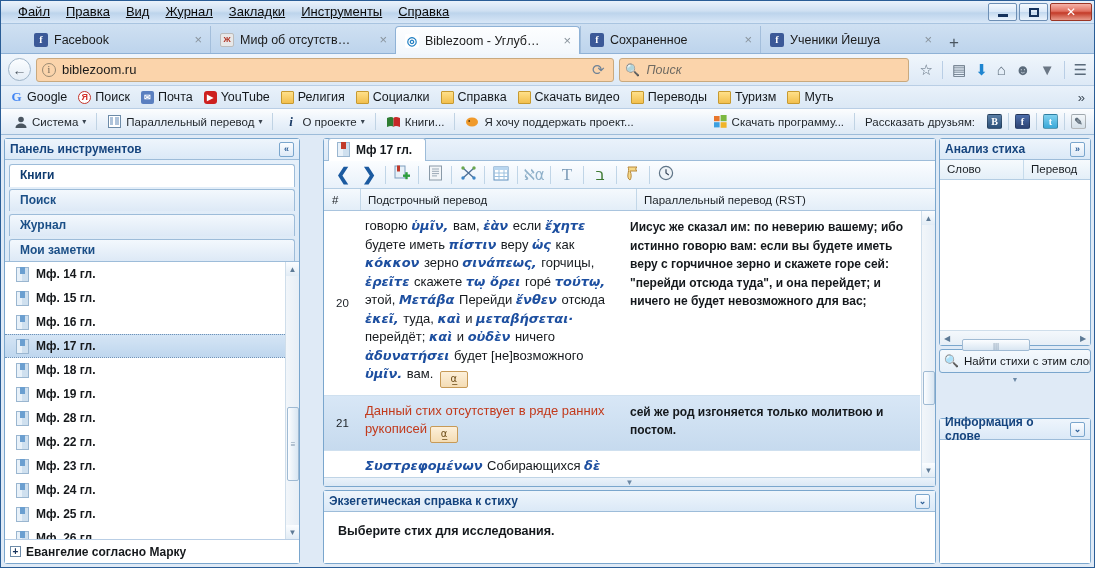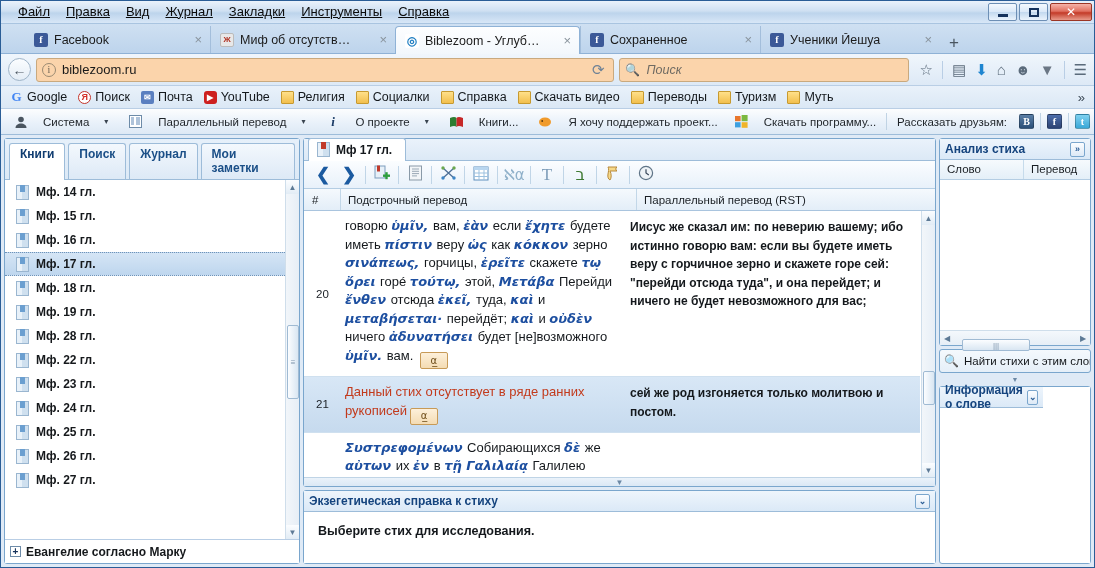--- a/index.html
+++ b/index.html
@@ -129,21 +129,21 @@
   .bm-more { margin-left:auto; color:#3d4a57; font-size:13px; padding-right:4px; }
 
   
   .app { flex:1; display:flex; flex-direction:column; background:#fff; min-height:0; }
 
   .apptoolbar {
     height:26px; display:flex; align-items:center; gap:0;
     background:linear-gradient(to bottom,#fcfdfe 0%, #e9f1fa 55%, #dde9f5 100%);
     border-bottom:1px solid #9dbcd9; padding:0 4px; font-size:11.5px; color:#1e2328;
   }
-  .tb-item { display:flex; align-items:center; gap:15px; padding:2px 8px; white-space:nowrap; }
+  .tb-item { display:flex; align-items:center; gap:4px; padding:2px 8px; white-space:nowrap; }
   .tb-sep { width:1px; height:17px; background:#c0d3e4; margin:0 2px; }
   .tb-caret { font-size:8px; color:#3a4450; }
   .tb-ico { width:15px; height:15px; flex:0 0 15px; display:flex; align-items:center;
             justify-content:center; font-size:11px; }
   .sq-ico { width:15px; height:15px; border-radius:2px; display:flex; align-items:center;
             justify-content:center; color:#fff; font-weight:bold; font-size:10px;
             font-family:"Liberation Serif",serif; border:1px solid rgba(0,0,0,.25);}
   .sq-vk { background:linear-gradient(to bottom,#5b7fa6,#2b4f78); }
   .sq-fb { background:linear-gradient(to bottom,#4c6dab,#2d4373); }
   .sq-tw { background:linear-gradient(to bottom,#7fd1f0,#3aa8d8); }
@@ -167,21 +167,21 @@
     margin-left:auto; width:15px; height:15px; border:1px solid #7aa6cd; border-radius:2px;
     background:linear-gradient(to bottom,#fbfdff,#dde9f6);
     display:flex; align-items:center; justify-content:center;
     color:#2a5d96; font-size:9px; line-height:1;
   }
 
   
   #left { width:296px; flex:0 0 296px; }
   .ltabs { display:flex; gap:3px; padding:4px 4px 0 4px;
            background:linear-gradient(to bottom,#e6f0fa,#dce9f6);
-           border-bottom:1px solid #9dbcd9; }
+           border-bottom:1px solid #9dbcd9;flex-direction:column; }
   .ltab {
     padding:3px 10px 4px 10px; font-size:12px; font-weight:bold; color:#1b4f87;
     border:1px solid #9dbcd9; border-bottom:none; border-radius:3px 3px 0 0;
     background:linear-gradient(to bottom,#f3f8fd,#dde9f6);
   }
   .ltab.active { background:#fff; color:#0f3c70; margin-bottom:-1px; padding-bottom:5px; }
   .booklist { flex:1; position:relative; overflow:hidden; background:#fff; }
   .blist-inner { position:absolute; inset:0 14px 0 0; overflow:hidden; }
   .bitem { height:24px; display:flex; align-items:center; gap:7px; padding-left:11px;
            font-size:12px; font-weight:bold; color:#16191c; }
@@ -211,21 +211,21 @@
               color:#5d7governed; color:#5d7a96; font-size:8px;
               background:linear-gradient(to bottom,#fbfdff,#e2ecf5); }
   .sc-thumb { position:absolute; width:12px; left:1px;
               background:linear-gradient(to right,#fbfdff,#d9e6f2);
               border:1px solid #9fbad3; border-radius:2px;
               display:flex; align-items:center; justify-content:center; color:#7e95ab; font-size:8px;}
 
   
   #center { flex:1; min-width:0; display:flex; flex-direction:column; gap:3px; background:transparent; }
   .cpanel { background:#fff; border:1px solid #7aa6cd; border-radius:3px; display:flex;
-            flex-direction:column; min-height:0; }
+            flex-direction:column; min-height:0;margin-left:20px; }
   .doctabs { height:22px; flex:0 0 22px; display:flex; align-items:flex-end; padding-left:4px;
              background:linear-gradient(to bottom,#eaf2fb,#dce9f6); border-bottom:1px solid #9dbcd9; }
   .doctab { display:flex; align-items:center; gap:6px; padding:3px 13px 4px 8px;
             font-size:12px; font-weight:bold; color:#14181c;
             border:1px solid #9dbcd9; border-bottom:none; border-radius:3px 3px 0 0;
             background:#fff; margin-bottom:-1px; }
   .doctab .bookico:after { background:#c23b2a; }
   .vtoolbar { height:28px; flex:0 0 28px; display:flex; align-items:center; gap:0; padding:0 6px;
               background:linear-gradient(to bottom,#fbfdff,#e8f1fa); border-bottom:1px solid #b4cde3; }
   .vt-btn { width:26px; height:22px; display:flex; align-items:center; justify-content:center;
@@ -280,21 +280,21 @@
               background:linear-gradient(to bottom,#fbfdff,#d9e6f2);
               border:1px solid #9fbad3; border-radius:2px;
               display:flex; align-items:center; justify-content:center;
               color:#7e95ab; font-size:8px; }
   .findrow { height:24px; flex:0 0 24px; display:flex; align-items:center; gap:5px;
              padding:0 4px; background:linear-gradient(to bottom,#f4f9fd,#e5eff8);
              border:1px solid #7aa6cd; border-radius:3px; overflow:hidden;
              font-size:11.5px; color:#14181c; white-space:nowrap; }
   .rsplit { height:7px; flex:0 0 7px; display:flex; align-items:center; justify-content:center;
             color:#6b88a5; font-size:7px; }
-  .rinfo { flex:1; display:flex; flex-direction:row; min-height:0; }
+  .rinfo { flex:1; display:flex; flex-direction:column; min-height:0;margin-top:32px; }
 </style>
 </head>
 <body>
 
 <div id="window">
 
   <div class="titlebar">
     <div class="menu">
       <div class="menu-item"><u>Файл</u></div>
       <div class="menu-item"><u>Правка</u></div>
@@ -503,20 +503,24 @@
         <span class="tb-sep"></span>
         <div class="tb-item" style="padding:2px 4px">
           <span class="sq-ico sq-mr">✎</span>
         </div>
       </div>
     </div>
 
     <div class="body3">
 
       <div class="panel" id="left">
+        <div class="panel-head">
+          <span>Панель инструментов</span>
+          <span class="hbtn">«</span>
+        </div>
         <div class="ltabs">
           <div class="ltab active">Книги</div>
           <div class="ltab">Поиск</div>
           <div class="ltab">Журнал</div>
           <div class="ltab">Мои заметки</div>
         </div>
         <div class="booklist">
           <div class="blist-inner">
             <div class="bitem">
                 <span class="bookico"></span>

